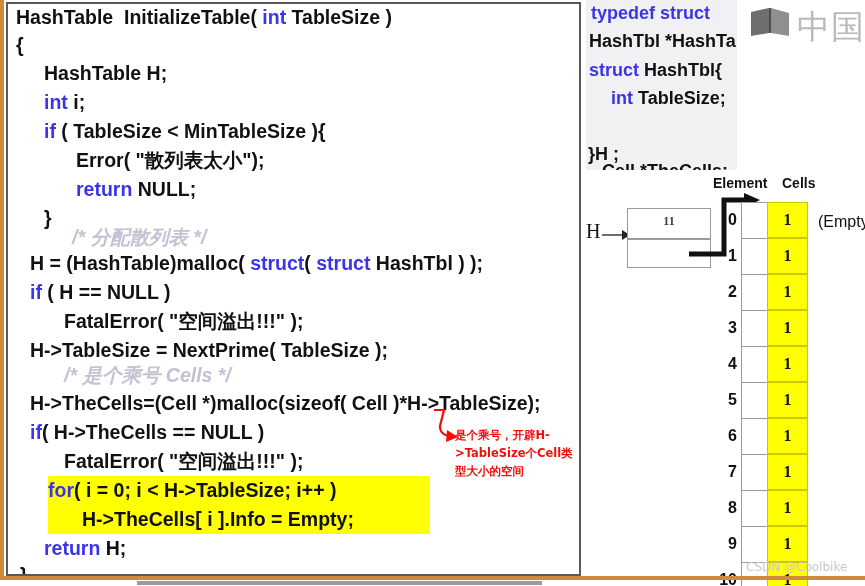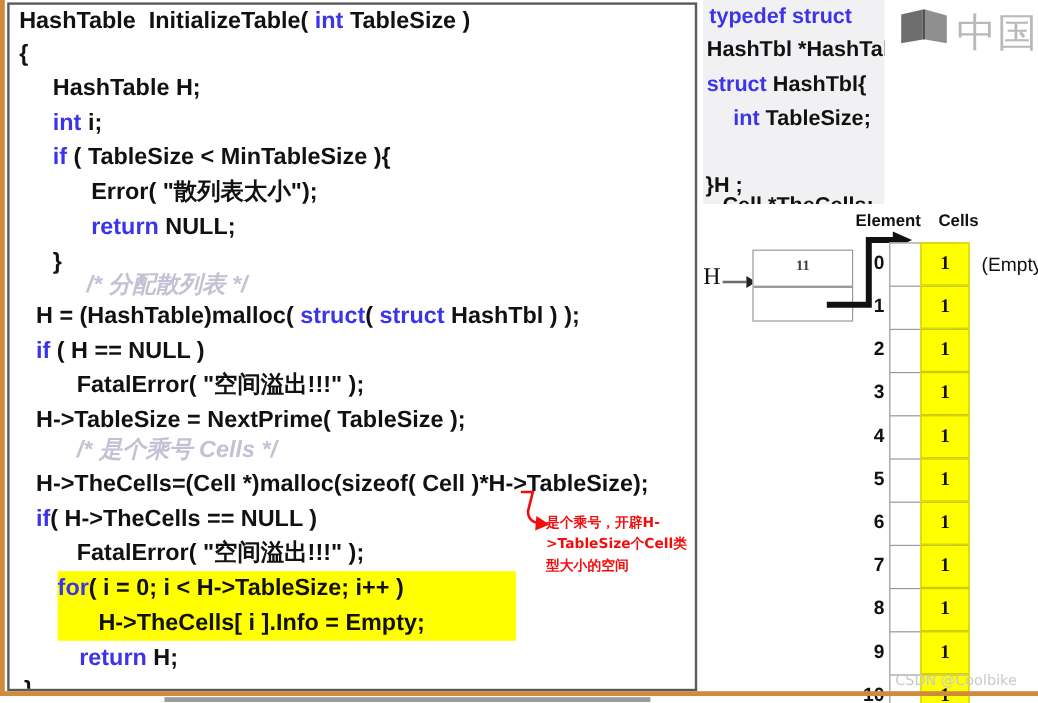--- a/index.html
+++ b/index.html
@@ -142,21 +142,21 @@
         <div class="code-line" style="left: 56px; top: 308px;">FatalError( "空间溢出!!!" );</div>
         <div class="code-line" style="left: 22px; top: 337px;">H-&gt;TableSize = NextPrime( TableSize );</div>
         <div class="code-line" style="left: 56px; top: 362px;"><span class="cmt">/* 是个乘号 Cells */</span></div>
         <div class="code-line" style="left: 22px; top: 390px;">H-&gt;TheCells=(Cell *)malloc(sizeof( Cell )*H-&gt;TableSize);</div>
         <div class="code-line" style="left: 22px; top: 419px;"><span class="kw">if</span>( H-&gt;TheCells == NULL )</div>
         <div class="code-line" style="left: 56px; top: 448px;">FatalError( "空间溢出!!!" );</div>
         <div class="hl" style="position: absolute; left: 40px; top: 472px; width: 382px; height: 29px; background: rgb(255, 255, 0);"></div>
         <div class="code-line" style="left: 40px; top: 477px;"><span class="kw">for</span>( i = 0; i &lt; H-&gt;TableSize; i++ )</div>
         <div class="hl" style="position: absolute; left: 40px; top: 501px; width: 382px; height: 29px; background: rgb(255, 255, 0);"></div>
         <div class="code-line" style="left: 74px; top: 506px;">H-&gt;TheCells[ i ].Info = Empty;</div>
-        <div class="code-line" style="left: 58px; top: 535px; text-align: center;"><span class="kw">return</span> H;</div>
+        <div class="code-line" style="left: 36px; top: 535px; text-align: center;"><span class="kw">return</span> H;</div>
         <div class="code-line" style="left: 12px; top: 562px;">}</div>
       </div>
   </div>
 
   <div class="struct-panel">
     <div id="struct-lines">
         <div class="struct-line" style="left: 5px; top: 4px;"><span class="kw">typedef struct</span></div>
         <div class="struct-line" style="left: 3px; top: 32px;">HashTbl *HashTable;</div>
         <div class="struct-line" style="left: 3px; top: 61px;"><span class="kw">struct</span> HashTbl{</div>
         <div class="struct-line" style="left: 25px; top: 89px;"><span class="kw">int</span> TableSize;</div>

